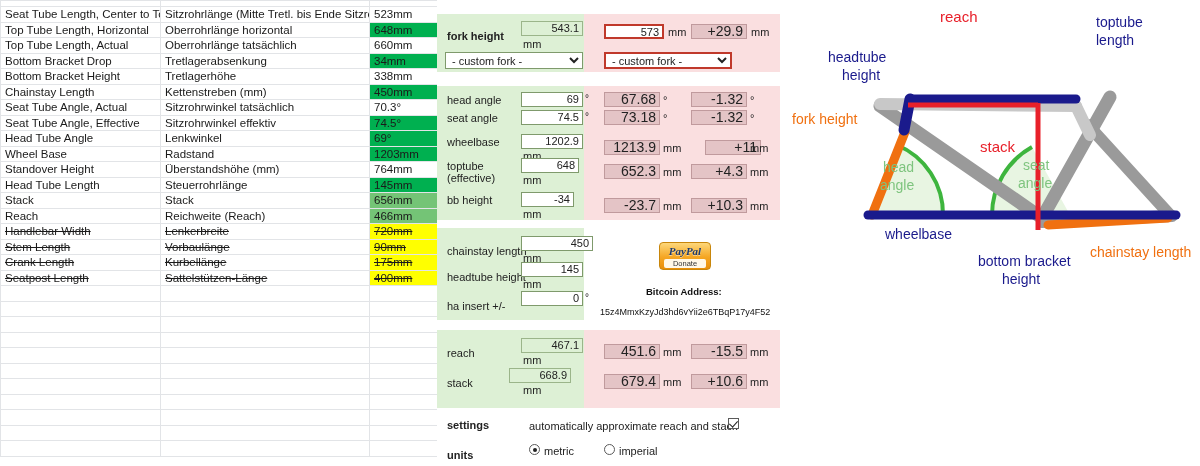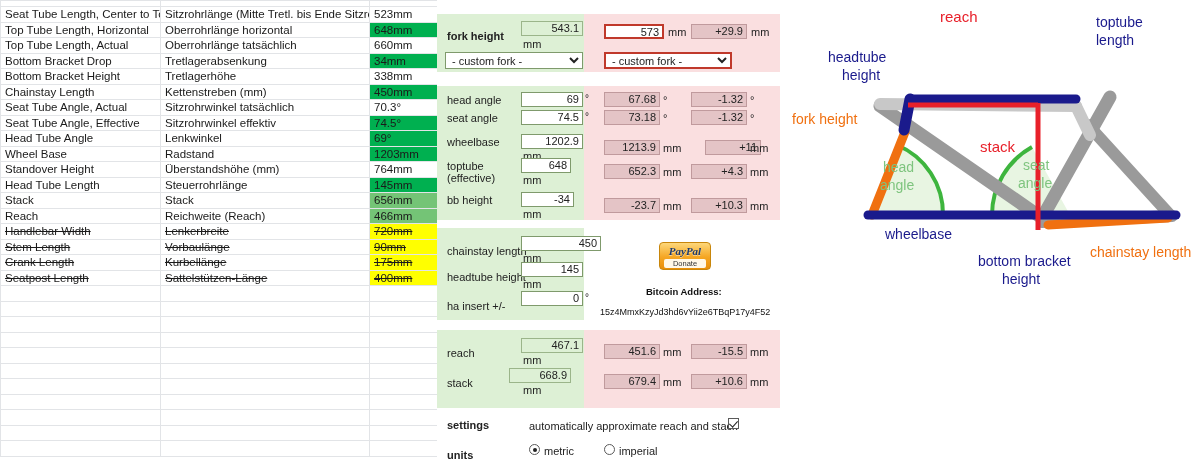--- a/index.html
+++ b/index.html
@@ -75,21 +75,21 @@
   }
   .fld.hi { border: 2px solid #c0392b; }
   .fld.calc {
     background: #ddf0d5; border: 1px solid #9bb58a;
   }
   .ro {
     position: absolute;
     background: #e4c4c6;
     border: 1px solid #c09a9d;
     height: 15px;
-    font-size: 11px;
+    font-size: 14px;
     color: #222;
     text-align: right;
     padding: 0 3px 0 2px;
     line-height: 13px;
   }
   .unit { position: absolute; font-size: 11px; color: #222; }
   .deg  { position: absolute; font-size: 10px; color: #222; }
 
   select.sel {
     position: absolute;
@@ -374,42 +374,42 @@
         <div class="unit" style="left:313px; top:112px;">°</div>
         <div class="lbl" style="left:10px; top:136px;">wheelbase</div>
         <div class="fld" style="left:84px; top:134px; width:62px;">1202.9</div>
         <div class="unit" style="left:86px; top:150px;">mm</div>
         <div class="ro" style="left:167px; top:140px; width:56px;">1213.9</div>
         <div class="unit" style="left:226px; top:142px;">mm</div>
         <div class="ro" style="left:268px; top:140px; width:56px;">+11</div>
         <div class="unit" style="left:313px; top:142px;">mm</div>
         <div class="lbl" style="left:10px; top:160px;">toptube</div>
         <div class="lbl" style="left:10px; top:172px;">(effective)</div>
-        <div class="fld" style="left:84px; top:158px; width:50px;">648</div>
+        <div class="fld" style="left:84px; top:158px; width:58px;">648</div>
         <div class="unit" style="left:86px; top:174px;">mm</div>
         <div class="ro" style="left:167px; top:164px; width:56px;">652.3</div>
         <div class="unit" style="left:226px; top:166px;">mm</div>
         <div class="ro" style="left:254px; top:164px; width:56px;">+4.3</div>
         <div class="unit" style="left:313px; top:166px;">mm</div>
         <div class="lbl" style="left:10px; top:194px;">bb height</div>
         <div class="fld" style="left:84px; top:192px; width:53px;padding-left:28px;">-34</div>
         <div class="unit" style="left:86px; top:208px;">mm</div>
         <div class="ro" style="left:167px; top:198px; width:56px;">-23.7</div>
         <div class="unit" style="left:226px; top:200px;">mm</div>
         <div class="ro" style="left:254px; top:198px; width:56px;">+10.3</div>
         <div class="unit" style="left:313px; top:200px;">mm</div>
       </div>
 
     <div class="band" style="top:228px;height:92px;">
       <div class="col-green green"></div>
       <div class="col-pink" style="background:#fff;"></div>
     </div>
     <div id="input-rows">
         <div class="lbl" style="left:10px; top:245px;">chainstay length</div>
-        <div class="fld" style="left:84px; top:236px; width:80px;">450</div>
+        <div class="fld" style="left:84px; top:236px; width:72px;">450</div>
         <div class="unit" style="left:86px; top:252px;">mm</div>
         <div class="lbl" style="left:10px; top:271px;">headtube height</div>
         <div class="fld" style="left:84px; top:262px; width:62px;">145</div>
         <div class="unit" style="left:86px; top:278px;">mm</div>
         <div class="lbl" style="left:10px; top:300px;">ha insert +/-</div>
         <div class="fld" style="left:84px; top:291px; width:62px;">0</div>
         <div class="deg" style="left:148px; top:292px;">°</div>
       </div>
 
     <div id="paypal-btn" style="left:222px; top:242px;">

